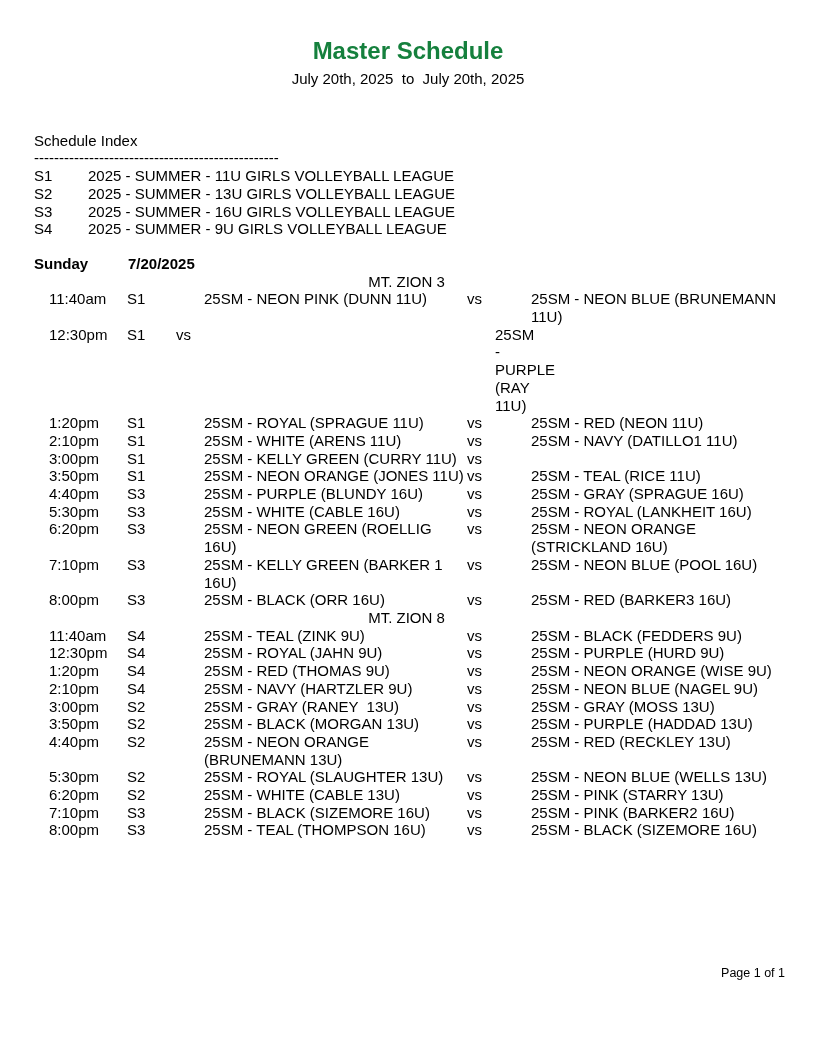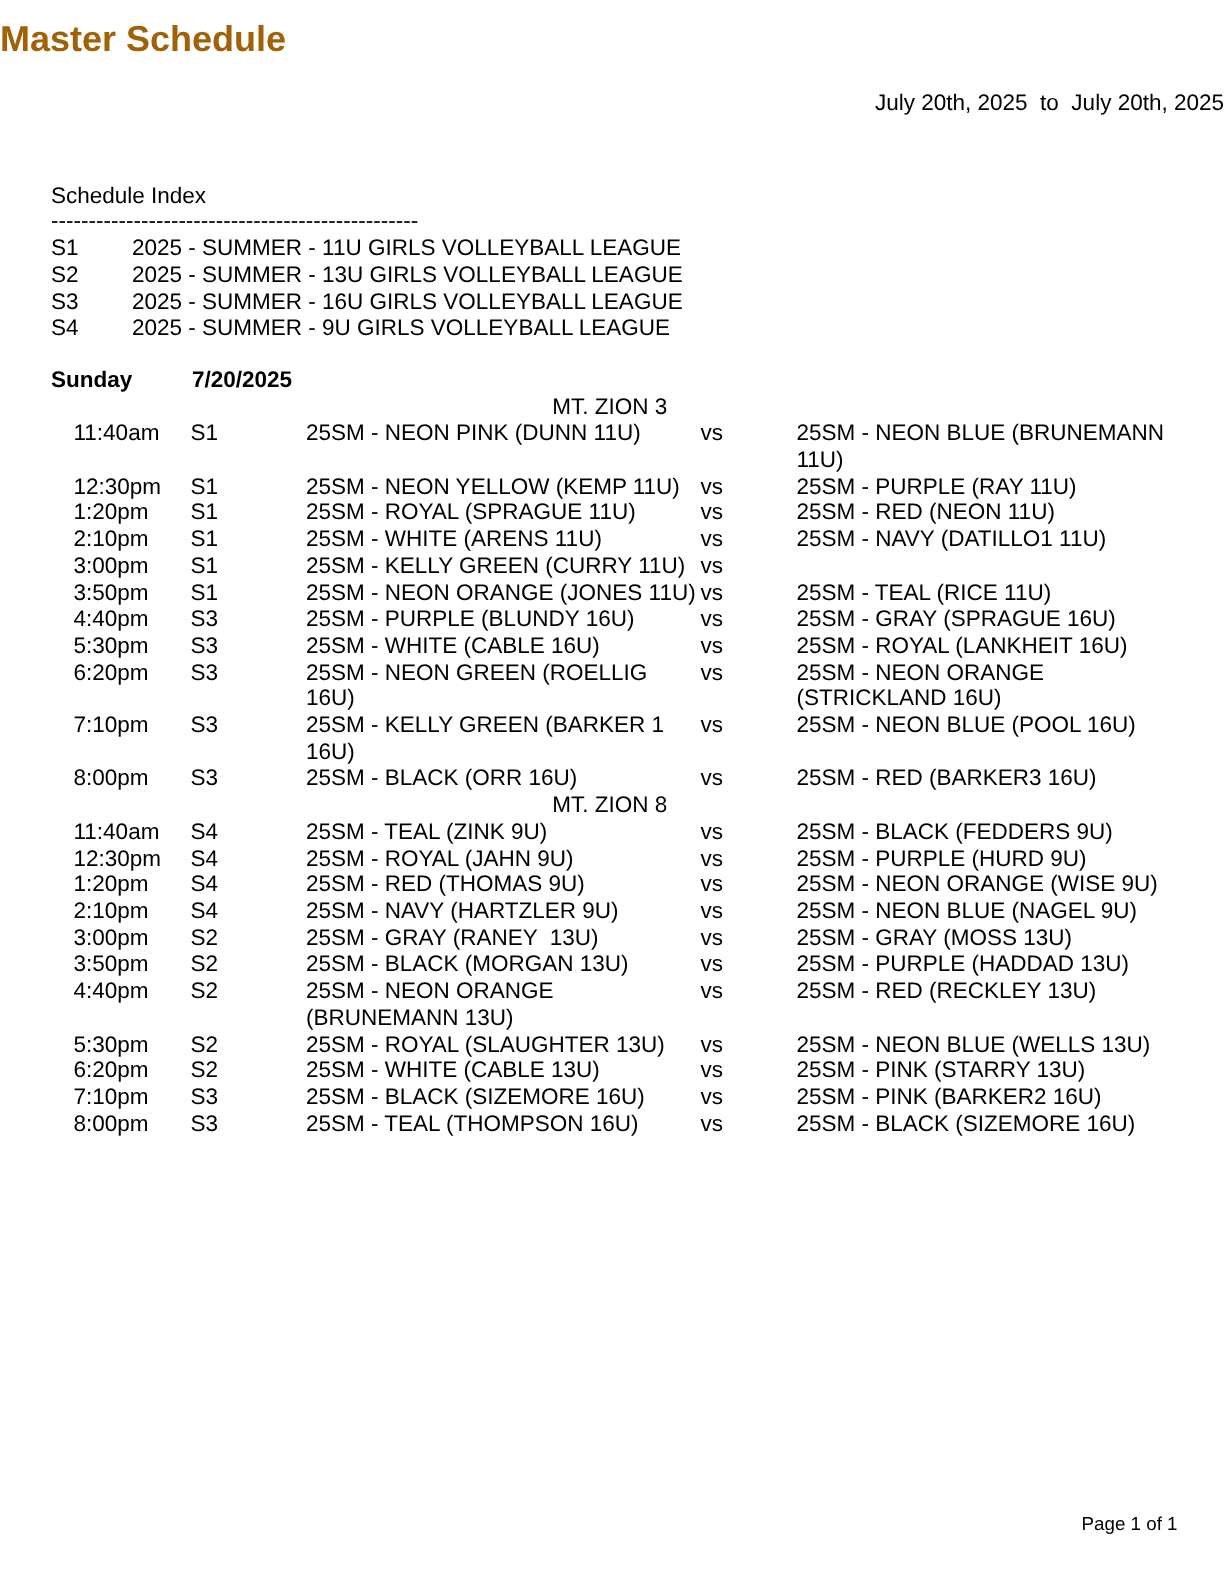--- a/index.html
+++ b/index.html
@@ -9,30 +9,30 @@
     height: 1056px;
     background: #ffffff;
     font-family: "Liberation Sans", sans-serif;
     font-size: 15px;
     line-height: 17.7px;
     color: #000000;
     overflow: hidden;
   }
   .doc-title {
     margin: 0;
-    padding-top: 14px;
-    text-align: left;
+    padding-top: 38px;
+    text-align: center;
     font-size: 24px;
     line-height: 26px;
     font-weight: bold;
-    color: #a16207;
+    color: #15803d;
   }
   .date-line {
-    margin-top: 20px;
-    text-align: right;
+    margin-top: 6px;
+    text-align: center;
     white-space: pre;
   }
   .index-section { margin: 44px 0 0 34px; }
   .index-heading { white-space: pre; }
   .index-divider { white-space: pre; letter-spacing: 0; }
   .index-row { display: grid; grid-template-columns: 54px auto; }
   .day-line {
     display: grid;
     grid-template-columns: 94px auto;
     margin: 17px 0 0 34px;
@@ -42,21 +42,21 @@
   .venue-header { text-align: center; }
   .game-row {
     display: grid;
     grid-template-columns: 93px 49px 291px 36px 276px;
     align-items: start;
   }
   .cell-time { padding-left: 15px; }
   .cell-home, .cell-away { white-space: pre-wrap; margin-left: 28px; }
   .page-footer {
     position: absolute;
-    top: 1009px;
+    top: 966px;
     right: 31px;
     font-size: 12.5px;
     line-height: 15px;
   }
 </style>
 </head>
 <body>
 
 <div class="page">
 
@@ -102,21 +102,20 @@
     <span class="cell-time">11:40am</span>
     <span class="cell-code">S1</span>
     <span class="cell-home">25SM - NEON PINK (DUNN 11U)</span>
     <span class="cell-vs">vs</span>
     <span class="cell-away">25SM - NEON BLUE (BRUNEMANN 11U)</span>
   </div>
 
   <div class="game-row">
     <span class="cell-time">12:30pm</span>
     <span class="cell-code">S1</span>
-    <span class="cell-home">25SM - NEON YELLOW (KEMP 11U)</span>
     <span class="cell-vs">vs</span>
     <span class="cell-away">25SM - PURPLE (RAY 11U)</span>
   </div>
 
   <div class="game-row">
     <span class="cell-time">1:20pm</span>
     <span class="cell-code">S1</span>
     <span class="cell-home">25SM - ROYAL (SPRAGUE 11U)</span>
     <span class="cell-vs">vs</span>
     <span class="cell-away">25SM - RED (NEON 11U)</span>

